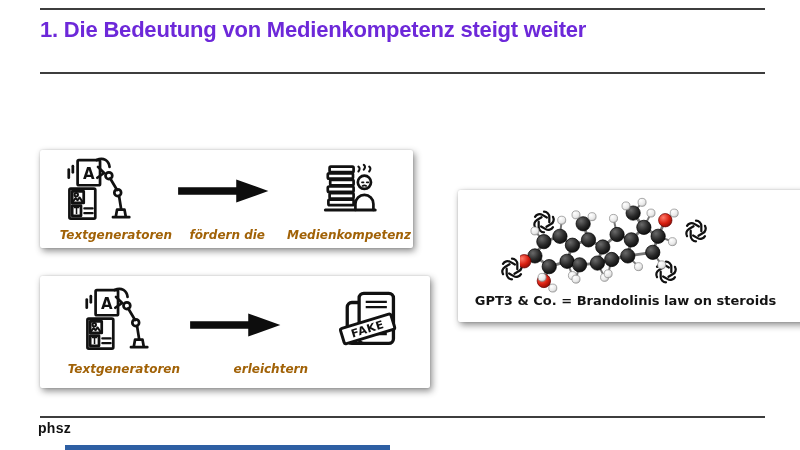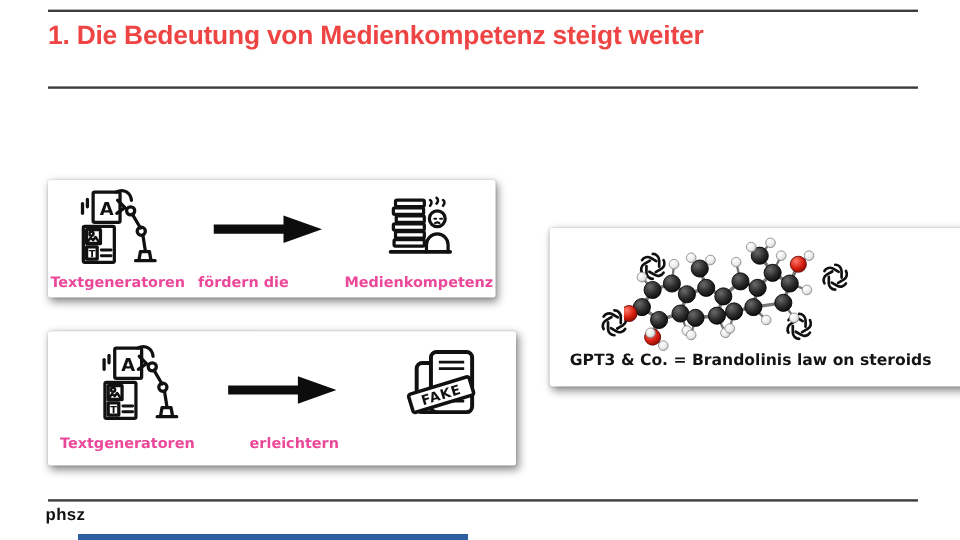--- a/index.html
+++ b/index.html
@@ -3,36 +3,36 @@
 <meta charset="utf-8">
 <style>
   html,body{margin:0;padding:0;}
   .slide{position:relative;width:800px;height:450px;background:#ffffff;overflow:hidden;
          font-family:"Liberation Sans",sans-serif;}
   .rule{position:absolute;left:40px;width:725px;height:2px;background:#3d3d3d;}
   .rule-top{top:8px;}
   .rule-title{top:72px;}
   .rule-footer{top:416px;}
   .slide-title{position:absolute;left:40px;top:17px;margin:0;font-size:22px;line-height:26px;
-               font-weight:bold;color:#ef4444;letter-spacing:-0.2px;}
+               font-weight:bold;color:#6d28d9;letter-spacing:-0.2px;}
   .card{position:absolute;background:#ffffff;border-radius:2px;
         box-shadow:2px 3px 7px rgba(0,0,0,.45), 0 0 2px rgba(0,0,0,.18);}
   .card1{left:40px;top:150px;width:373px;height:98px;}
   .card2{left:40px;top:276px;width:390px;height:112px;}
   .card3{left:458px;top:190px;width:335px;height:132px;padding-left:24px;}
   .icon{position:absolute;}
   .icon svg{display:block;width:100%;height:100%;}
   .c1-textgen{left:22px;top:6px;width:72px;height:68px;}
   .c1-arrow{left:128px;top:28px;width:112px;height:26px;}
   .c1-flood{left:280px;top:7px;width:60px;height:65px;}
   .c2-textgen{left:40px;top:10px;width:72px;height:68px;}
   .c2-arrow{left:140px;top:36px;width:112px;height:26px;}
   .c2-fake{left:298px;top:12px;width:66px;height:66px;}
   .lbl{position:absolute;font-family:"DejaVu Sans",sans-serif;font-weight:bold;
-       font-size:12px;color:#ec4899;text-align:left;white-space:nowrap;}
+       font-size:12px;color:#a16207;text-align:right;white-space:nowrap;font-style:italic;}
   .card1 .lbl{top:78px;}
   .card2 .lbl{top:86px;}
   .c1-l1{left:2px;width:130px;}
   .c1-l2{left:125px;width:100px;}
   .c1-l3{left:247px;width:122px;}
   .c2-l1{left:10px;width:130px;}
   .c2-l2{left:168px;width:100px;}
   .c2-l3{left:265px;width:124px;}
   .openai{position:absolute;width:28px;height:28px;}
   .oa1{left:72px;top:18px;}

